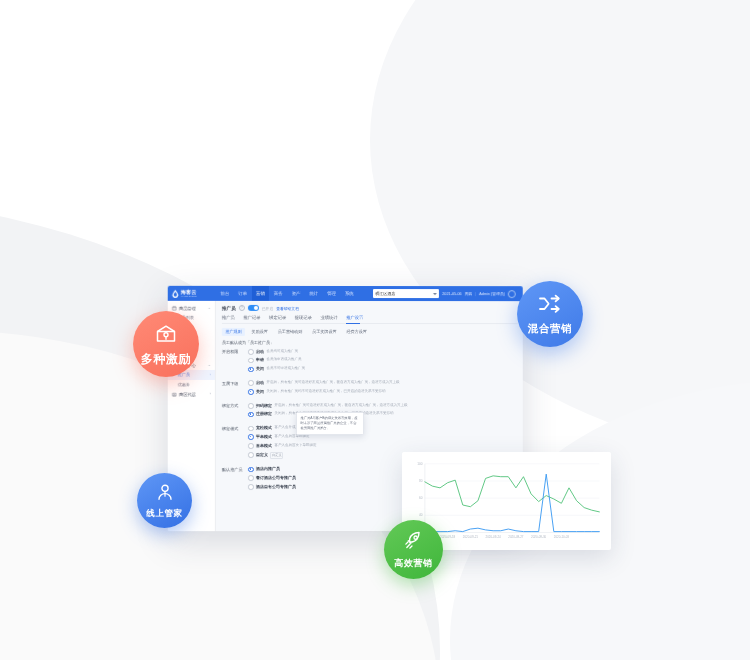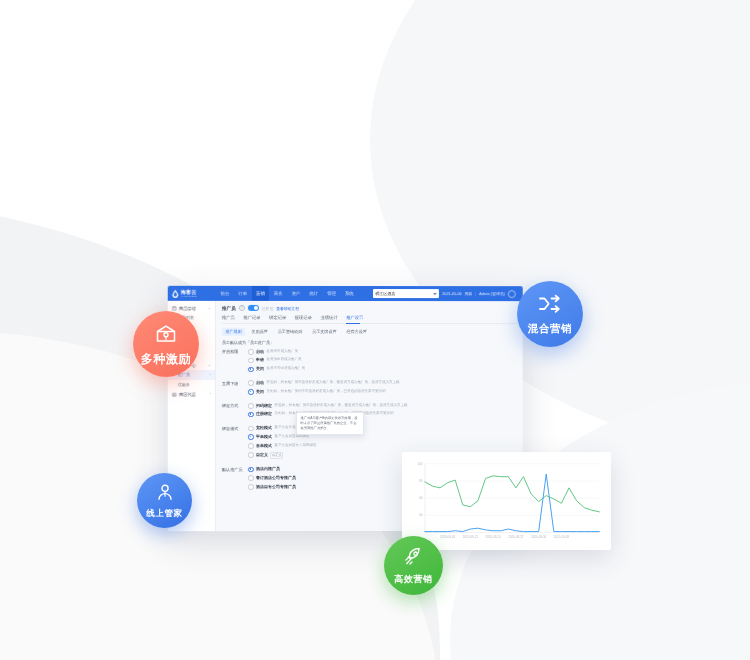--- a/index.html
+++ b/index.html
@@ -152,21 +152,21 @@
     box-shadow:0 7px 20px rgba(63,122,232,.40);
   }
   #badge-mixed .b-label{font-size:10.5px;}
   #badge-butler{
     left:137px;top:473px;width:55px;height:55px;
     background:linear-gradient(150deg,#5f97f6 0%,#3470e4 100%);
     box-shadow:0 6px 18px rgba(52,112,228,.40);
   }
   #badge-butler .b-label{font-size:8.5px;}
   #badge-efficient{
-    left:384px;top:536px;width:59px;height:59px;
+    left:384px;top:520px;width:59px;height:59px;
     background:linear-gradient(150deg,#63c957 0%,#3fb63b 100%);
     box-shadow:0 6px 18px rgba(63,182,59,.40);
   }
   #badge-efficient .b-label{font-size:9px;}
 </style>
 </head>
 <body>
 
 <div id="bg-wrap">
   <div class="swoosh sw3"></div>

